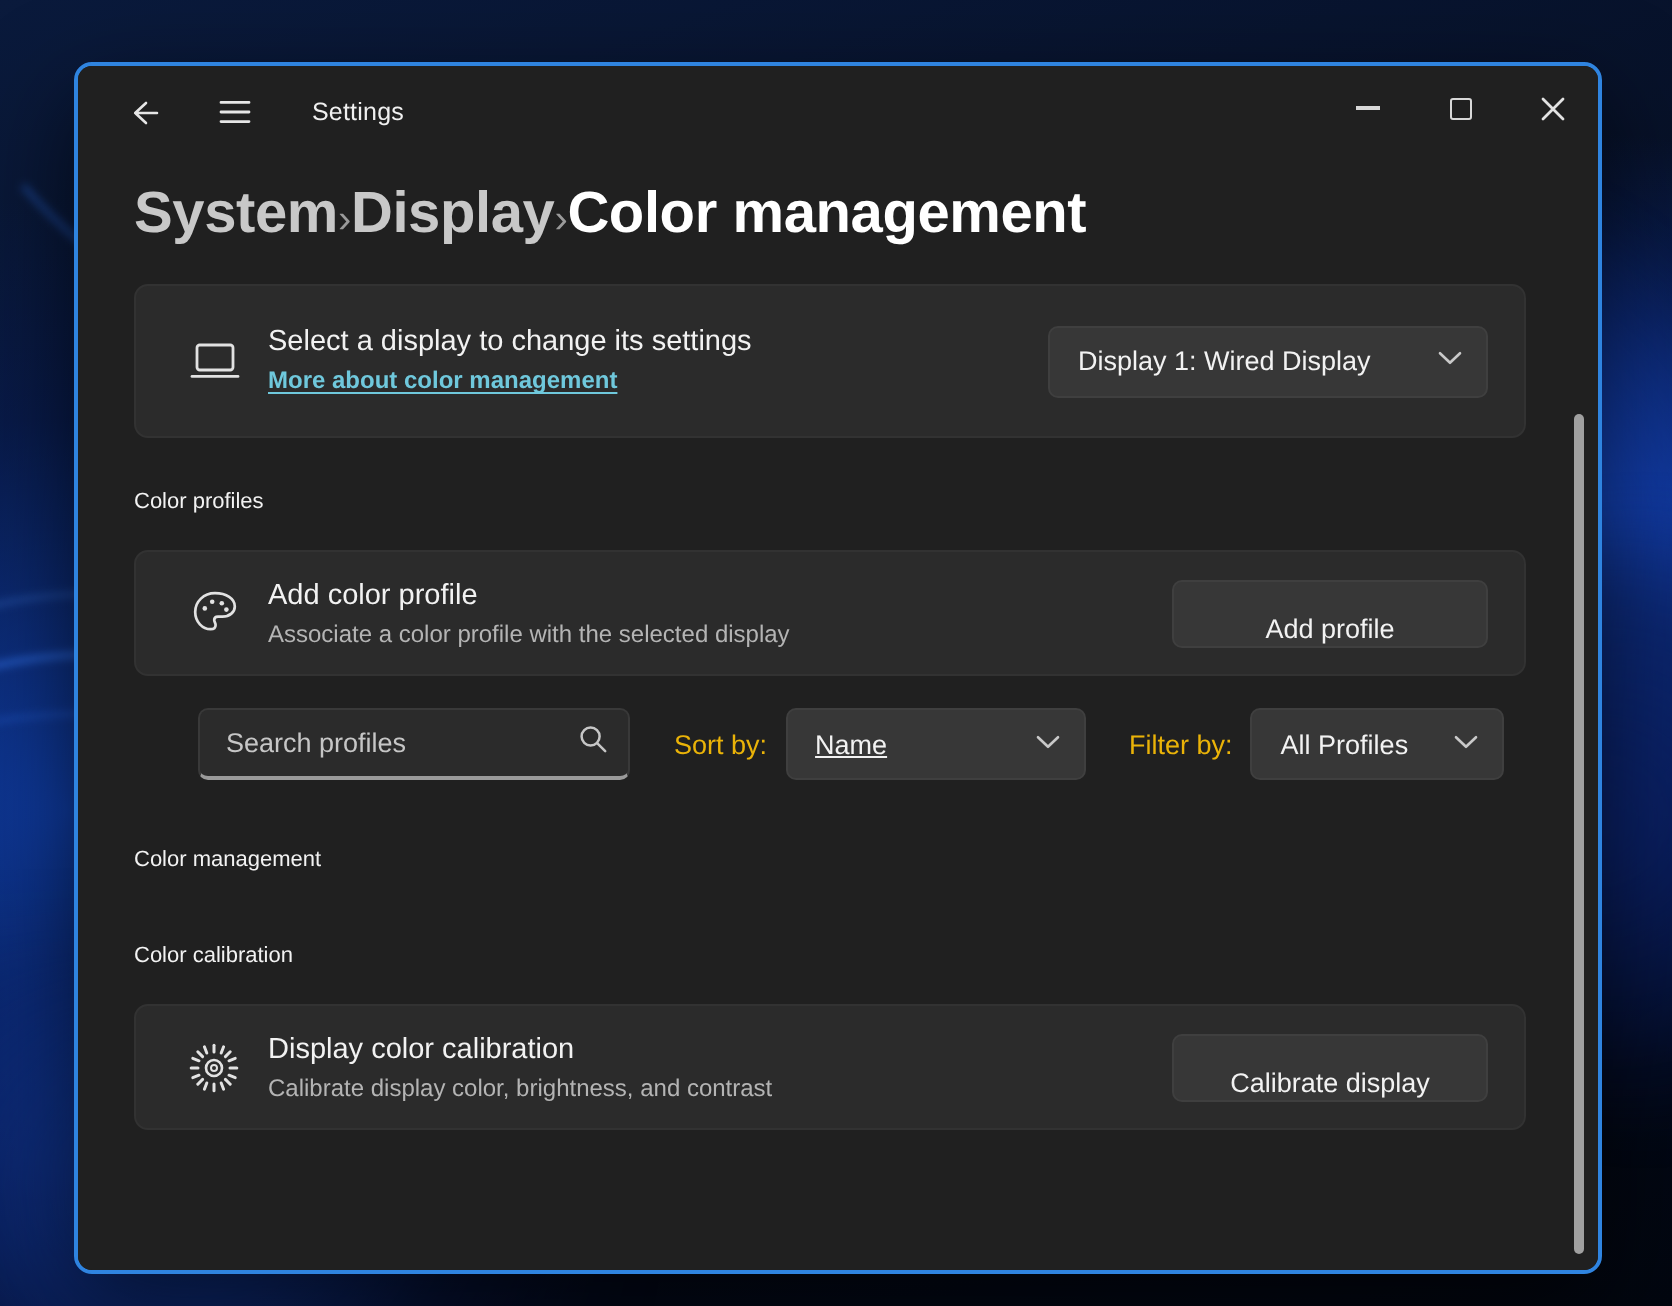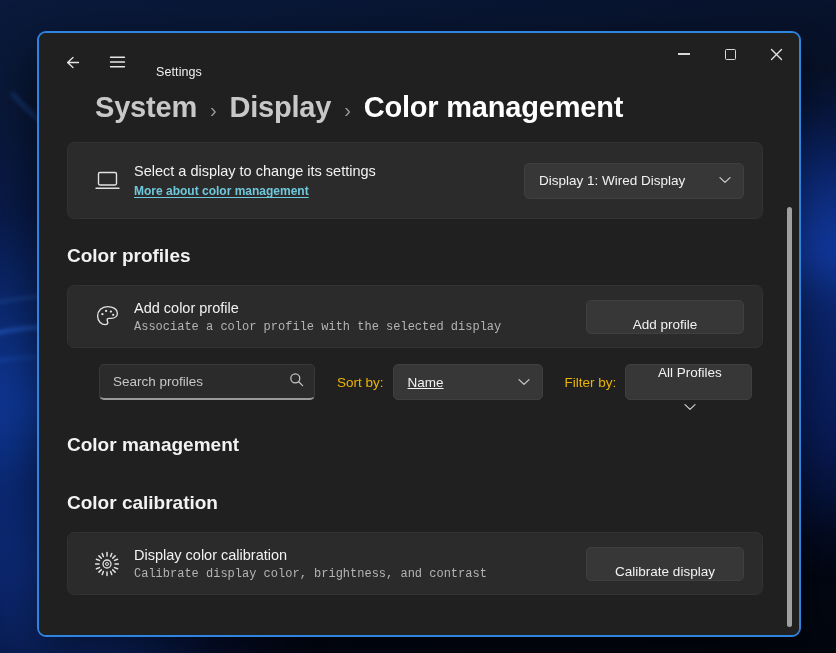--- a/index.html
+++ b/index.html
@@ -66,21 +66,21 @@
     border: 2px solid #2f84e0;
     border-radius: 9px;
     overflow: hidden;
     box-shadow: 0 18px 48px rgba(0,0,0,0.62);
   }
 
   
   .titlebar {
     height: 46px;
     display: flex;
-    align-items: flex-end;
+    align-items: center;
     background: #202020;
     position: relative;
     flex-shrink: 0;
   }
   .tb-btn {
     width: 38px; height: 34px;
     display: flex; align-items: center; justify-content: center;
     color: #e6e6e6;
     border-radius: 4px;
     cursor: pointer;
@@ -118,26 +118,24 @@
     overflow: hidden;
     background: #202020;
   }
   .inner {
     padding: 0 36px 0 28px;
   }
 
   .breadcrumb {
     display: flex;
     align-items: baseline;
-    gap: 13px;
     padding: 12px 0 0 0;
     font-size: 29px;
     font-weight: bold;
     letter-spacing: -0.2px;
-    margin-left: 28px;
   }
   .bc-link { color: #c8c8c8; cursor: pointer; }
   .bc-sep  { color: #9a9a9a; font-size: 20px; font-weight: normal; }
   .bc-cur  { color: #ffffff; }
 
   .card {
     background: #2b2b2b;
     border: 1px solid #323232;
     border-radius: 7px;
     display: flex;
@@ -152,21 +150,21 @@
     width: 42px;
     display: flex; align-items: center; justify-content: center;
     color: #e2e2e2;
     flex-shrink: 0;
   }
   .card-text { flex: 1; padding-left: 6px; min-width: 0; }
   .card-title {
     font-size: 14.5px; color: #f2f2f2; line-height: 1.35;
   }
   .card-sub {
-    font-size: 12px; color: #b4b4b4; margin-top: 2px; font-family: Liberation Mono, monospace;
+    font-size: 12px; color: #b4b4b4; margin-top: 2px;
   }
   .card-link {
     font-size: 12px;
     color: #6fc8dc;
     text-decoration: underline;
     text-underline-offset: 2px;
     cursor: pointer;
     display: inline-block;
     margin-top: 2px;
     font-weight: bold;
@@ -198,22 +196,22 @@
     gap: 22px;
     padding: 0 12px 0 14px;
     color: #f2f2f2;
     font-size: 13.5px;
     cursor: pointer;
     white-space: nowrap;
   }
   .chev { color: #c9c9c9; font-size: 11px; line-height: 1; }
 
   .section-head {
-    font-size: 19px;
-    font-weight: bold;
+    font-size: 11px;
+    font-weight: normal;
     color: #f2f2f2;
     margin-top: 26px;
   }
 
   
   .filter-row {
     display: flex;
     align-items: center;
     margin-top: 16px;
     gap: 0;
@@ -373,21 +371,21 @@
           <div class="dropdown" style="width:150px;text-decoration:underline;">
             <span>Name</span>
             <span class="chev">
               <svg width="12" height="8" viewBox="0 0 12 8">
                   <path d="M1 1.6 L6 6.4 L11 1.6" fill="none" stroke="#c9c9c9" stroke-width="1.3" stroke-linecap="round" stroke-linejoin="round"></path>
                 </svg>
             </span>
           </div>
 
           <span class="filter-label">Filter by:</span>
-          <div class="dropdown" style="width:127px;flex-direction:column;">
+          <div class="dropdown" style="width:127px;">
             <span>All Profiles</span>
             <span class="chev">
               <svg width="12" height="8" viewBox="0 0 12 8">
                   <path d="M1 1.6 L6 6.4 L11 1.6" fill="none" stroke="#c9c9c9" stroke-width="1.3" stroke-linecap="round" stroke-linejoin="round"></path>
                 </svg>
             </span>
           </div>
         </div>
 
         <div class="section-head" style="margin-top:34px;">Color management</div>

